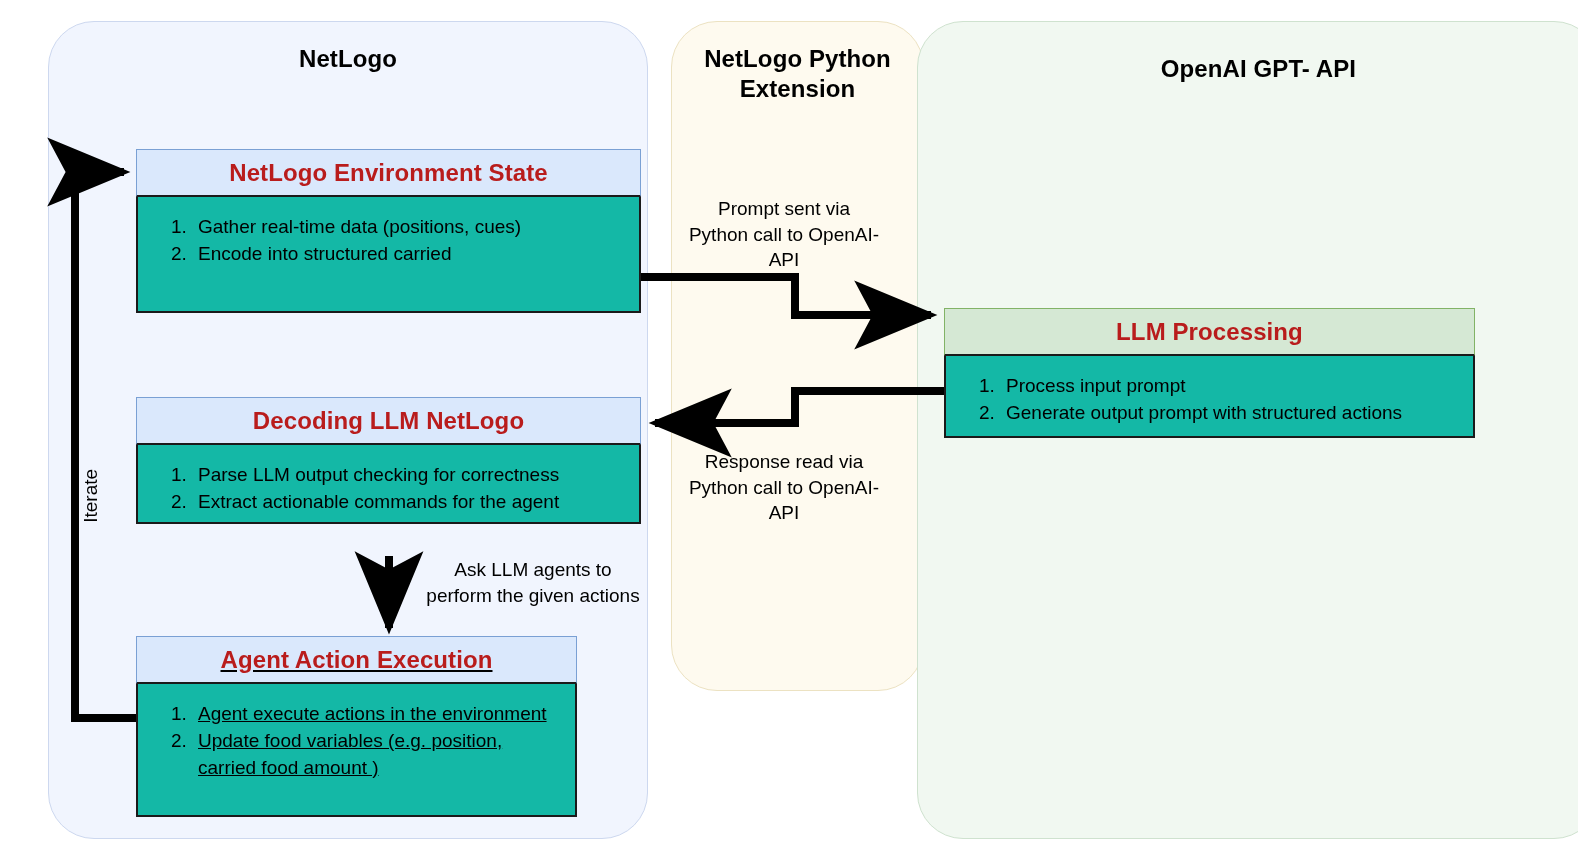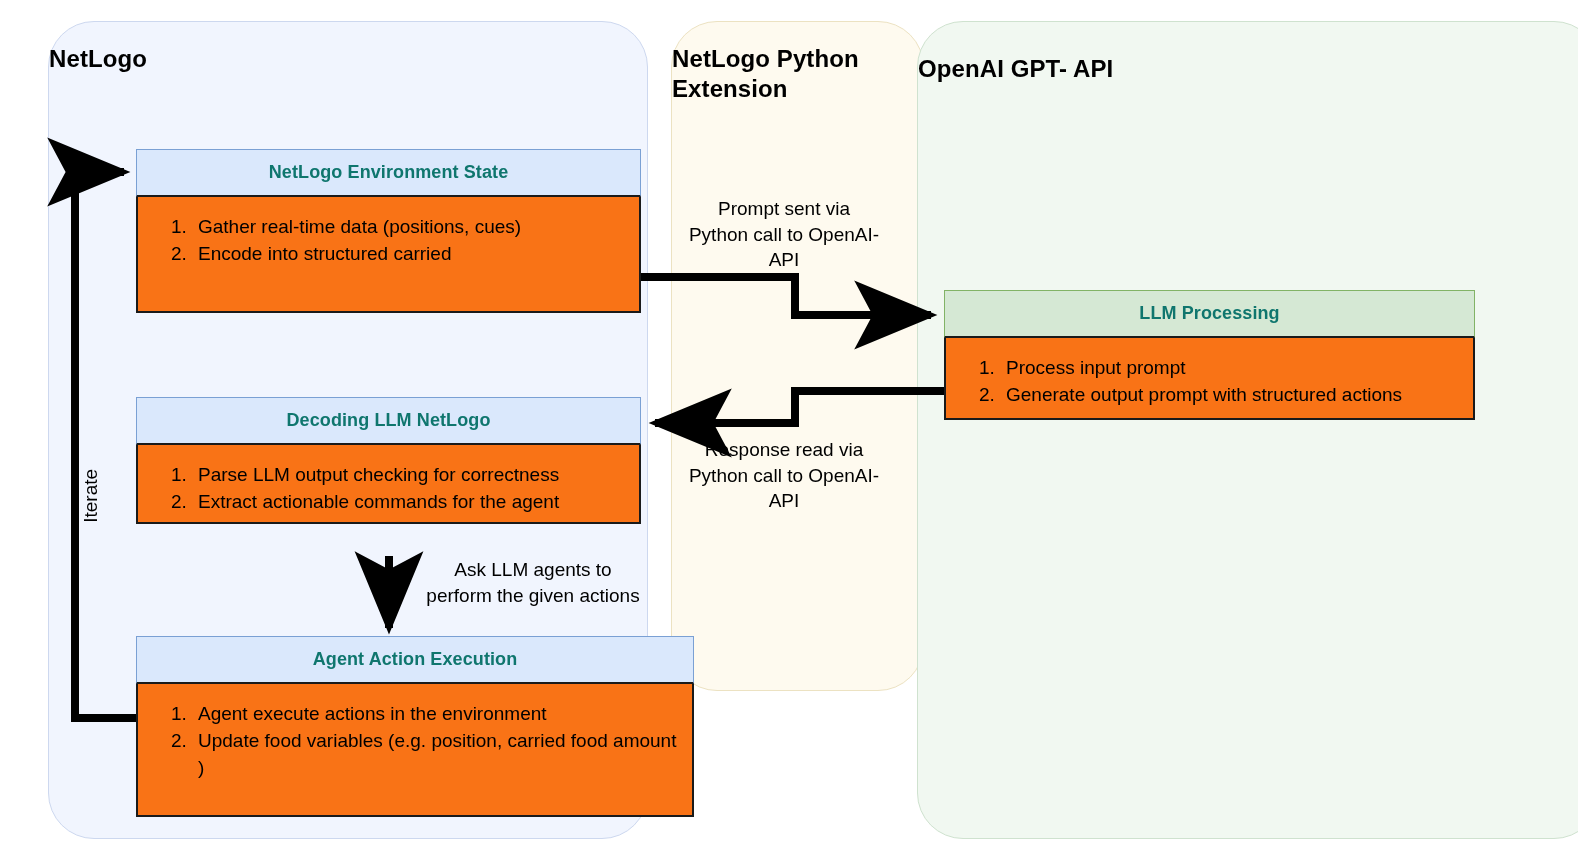--- a/index.html
+++ b/index.html
@@ -23,21 +23,21 @@
   
   .lane {
     position: absolute;
     border-radius: 46px;
     box-sizing: border-box;
   }
   .lane-title {
     position: absolute;
     left: 0;
     right: 0;
-    text-align: left;
+    text-align: center;
     font-weight: bold;
     font-size: 24px;
     color: #000000;
     line-height: 1.26;
     letter-spacing: 0.1px;
   }
 
   #lane-netlogo {
     left: 48px;  top: 21px;  width: 600px;  height: 818px;
     background: #f1f5fe;
@@ -67,22 +67,22 @@
     background: #ffffff;
     border: 2.4px solid #1a1a1a;
   }
   .node-header {
     box-sizing: border-box;
     height: 48px;
     display: flex;
     align-items: center;
     justify-content: center;
     font-weight: bold;
-    font-size: 18px;
-    color: #0f766e;
+    font-size: 24px;
+    color: #b91c1c;
     border-bottom: 2.4px solid #1a1a1a;
     letter-spacing: 0.1px;
   }
   .node-body {
     box-sizing: border-box;
     padding: 17px 14px 14px 28px;
     font-size: 19px;
     color: #000000;
     line-height: 1.42;
   }
@@ -92,34 +92,34 @@
     list-style-type: decimal;
   }
   .node-body ol li {
     padding-left: 6px;
     margin: 0;
   }
 
   .hdr-blue  { background: #dae8fc; border-top: 1.4px solid #7aa0d4;
                border-left: 1.4px solid #7aa0d4; border-right: 1.4px solid #7aa0d4; }
   .hdr-green { background: #d5e8d4; border-top: 1.4px solid #82b366;
-               border-left: 1.4px solid #82b366; border-right: 1.4px solid #82b366; }
+               border-left: 1.4px solid #82b366; border-right: 1.4px solid #82b366; margin-top: 18px; }
 
   .node.blue  { border-color: #1a1a1a; background: transparent; border: none; }
   .node .shell {
     border: 2.4px solid #1a1a1a;
     border-top: none;
-    background: #f97316;
+    background: #14b8a6;
     box-sizing: border-box;
   }
 
   
   #node-env     { left: 136px; top: 149px; width: 505px; }
   #node-decode  { left: 136px; top: 397px; width: 505px; }
-  #node-agent   { left: 136px; top: 636px; width: 558px; }
+  #node-agent   { left: 136px; top: 636px; width: 441px; text-decoration: underline; }
   #node-llm     { left: 944px; top: 290px; width: 531px; }
 
   #node-env    .shell { height: 116px; }
   #node-decode .shell { height: 79px; }
   #node-agent  .shell { height: 133px; }
   #node-llm    .shell { height: 82px; }
 
   
   .edge-label {
     position: absolute;
@@ -224,20 +224,20 @@
           <li>Process input prompt</li>
           <li>Generate output prompt with structured actions</li>
         </ol>
       </div>
     </div>
   </div>
 
   <div class="edge-label" id="label-prompt-sent" style="white-space: pre-line;">Prompt sent via
 Python call to OpenAI-
 API</div>
-  <div class="edge-label" id="label-response-read" style="white-space: pre-line;">Response read via
+  <div class="edge-label" id="label-response-read" style="white-space: pre-line; margin-top: 12px;">Response read via
 Python call to OpenAI-
 API</div>
   <div class="edge-label" id="label-ask-llm" style="white-space: pre-line;">Ask LLM agents to
 perform the given actions</div>
   <div class="edge-label" id="label-iterate" style="white-space: pre-line;">Iterate</div>
 
 </div>
 
 </body></html>

